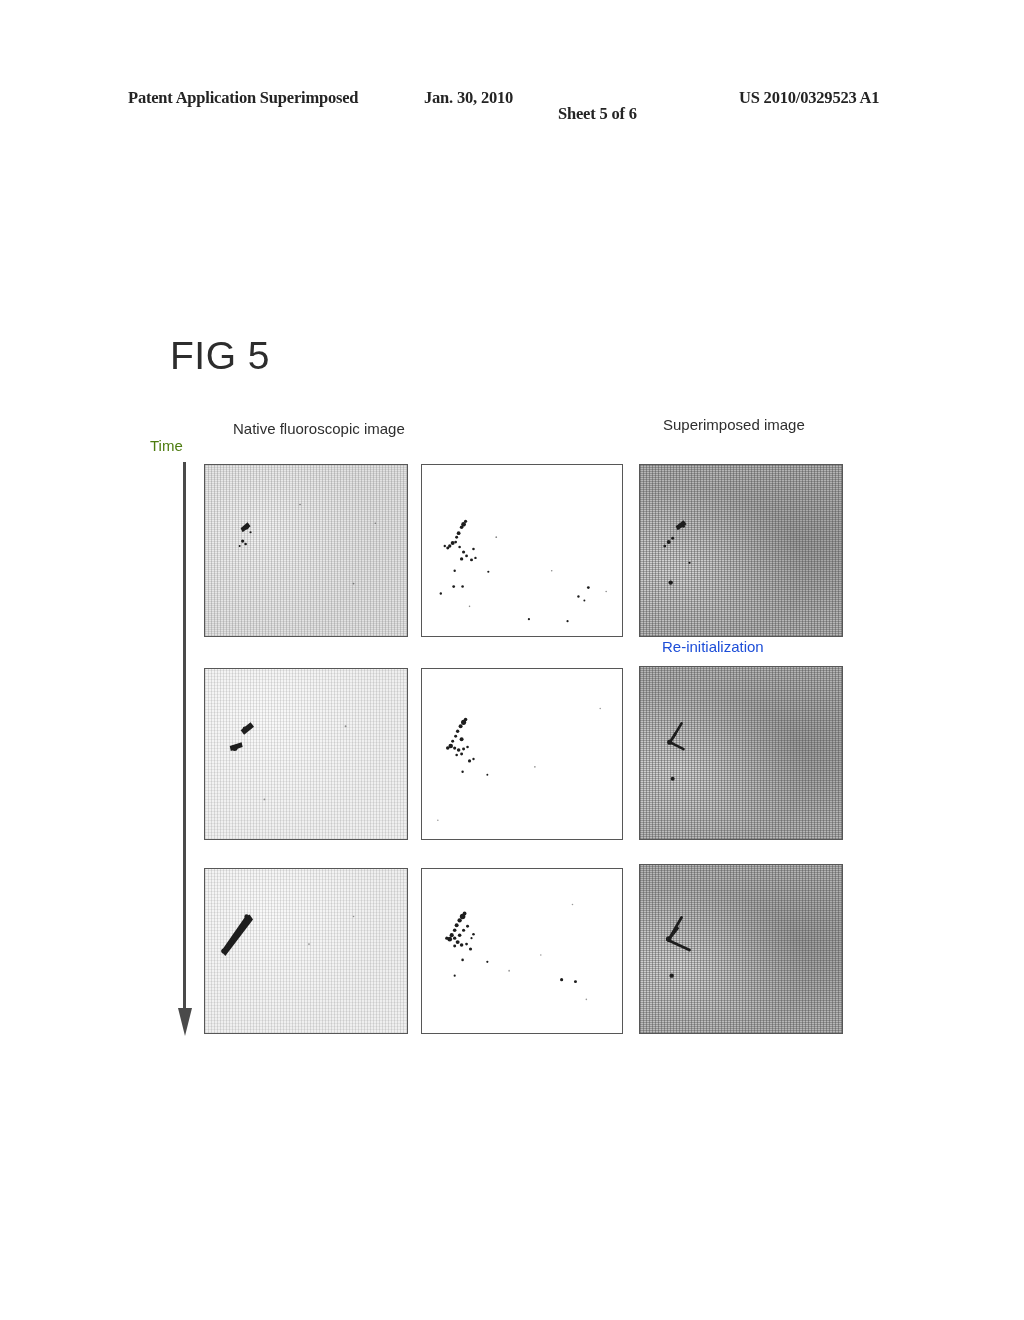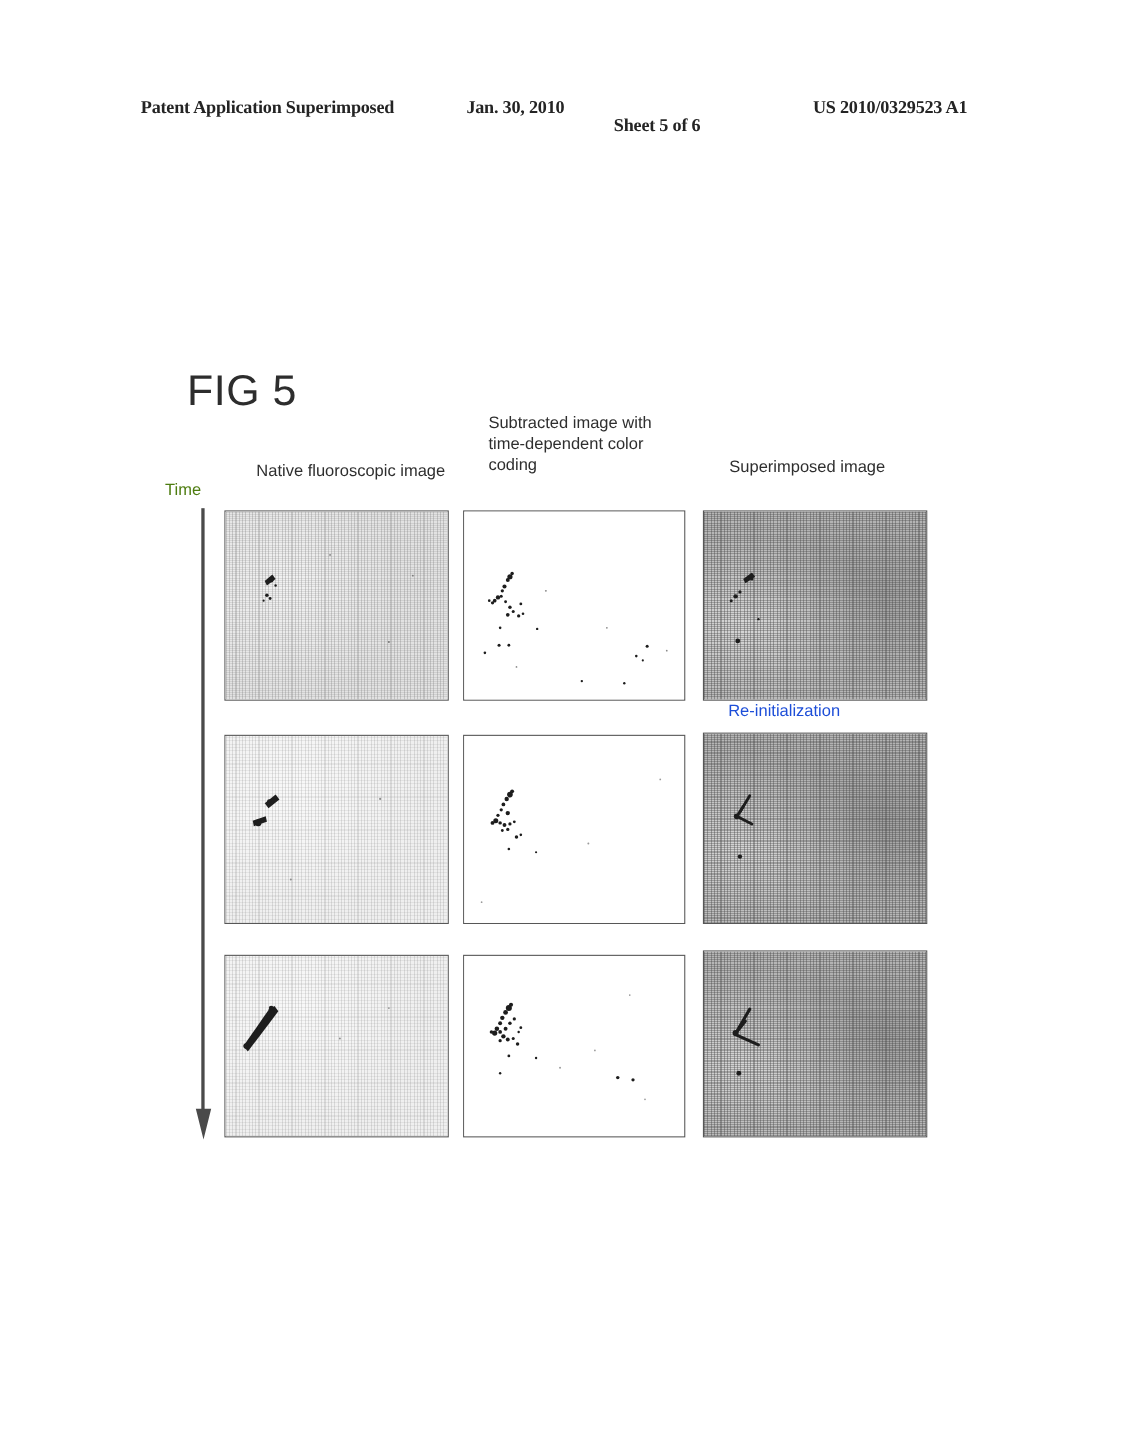--- a/index.html
+++ b/index.html
@@ -186,21 +186,20 @@
 
   <div class="fig-title">FIG 5</div>
 
   <div class="time-label">Time</div>
   <div class="time-axis">
     <div class="shaft"></div>
     <div class="head"></div>
   </div>
 
   <div class="col-head col-head-1">Native fluoroscopic image</div>
-  <div class="col-head col-head-2">Subtracted image with time-dependent color coding</div>
   <div class="col-head col-head-3">Superimposed image</div>
 
   <div class="reinit-label">Re-initialization</div>
 
   <div class="panel" style="left:204px; top:464px; width:204px; height:173px;">
     <div class="noise noise-light"></div>
     <svg class="marks" viewBox="0 0 204 173" preserveAspectRatio="none">
       <g fill="#1d1d1d">
         <path d="M36 64 l7 -6 l3 4 l-8 6 z"></path>
         <circle cx="42" cy="63" r="2.2"></circle>

